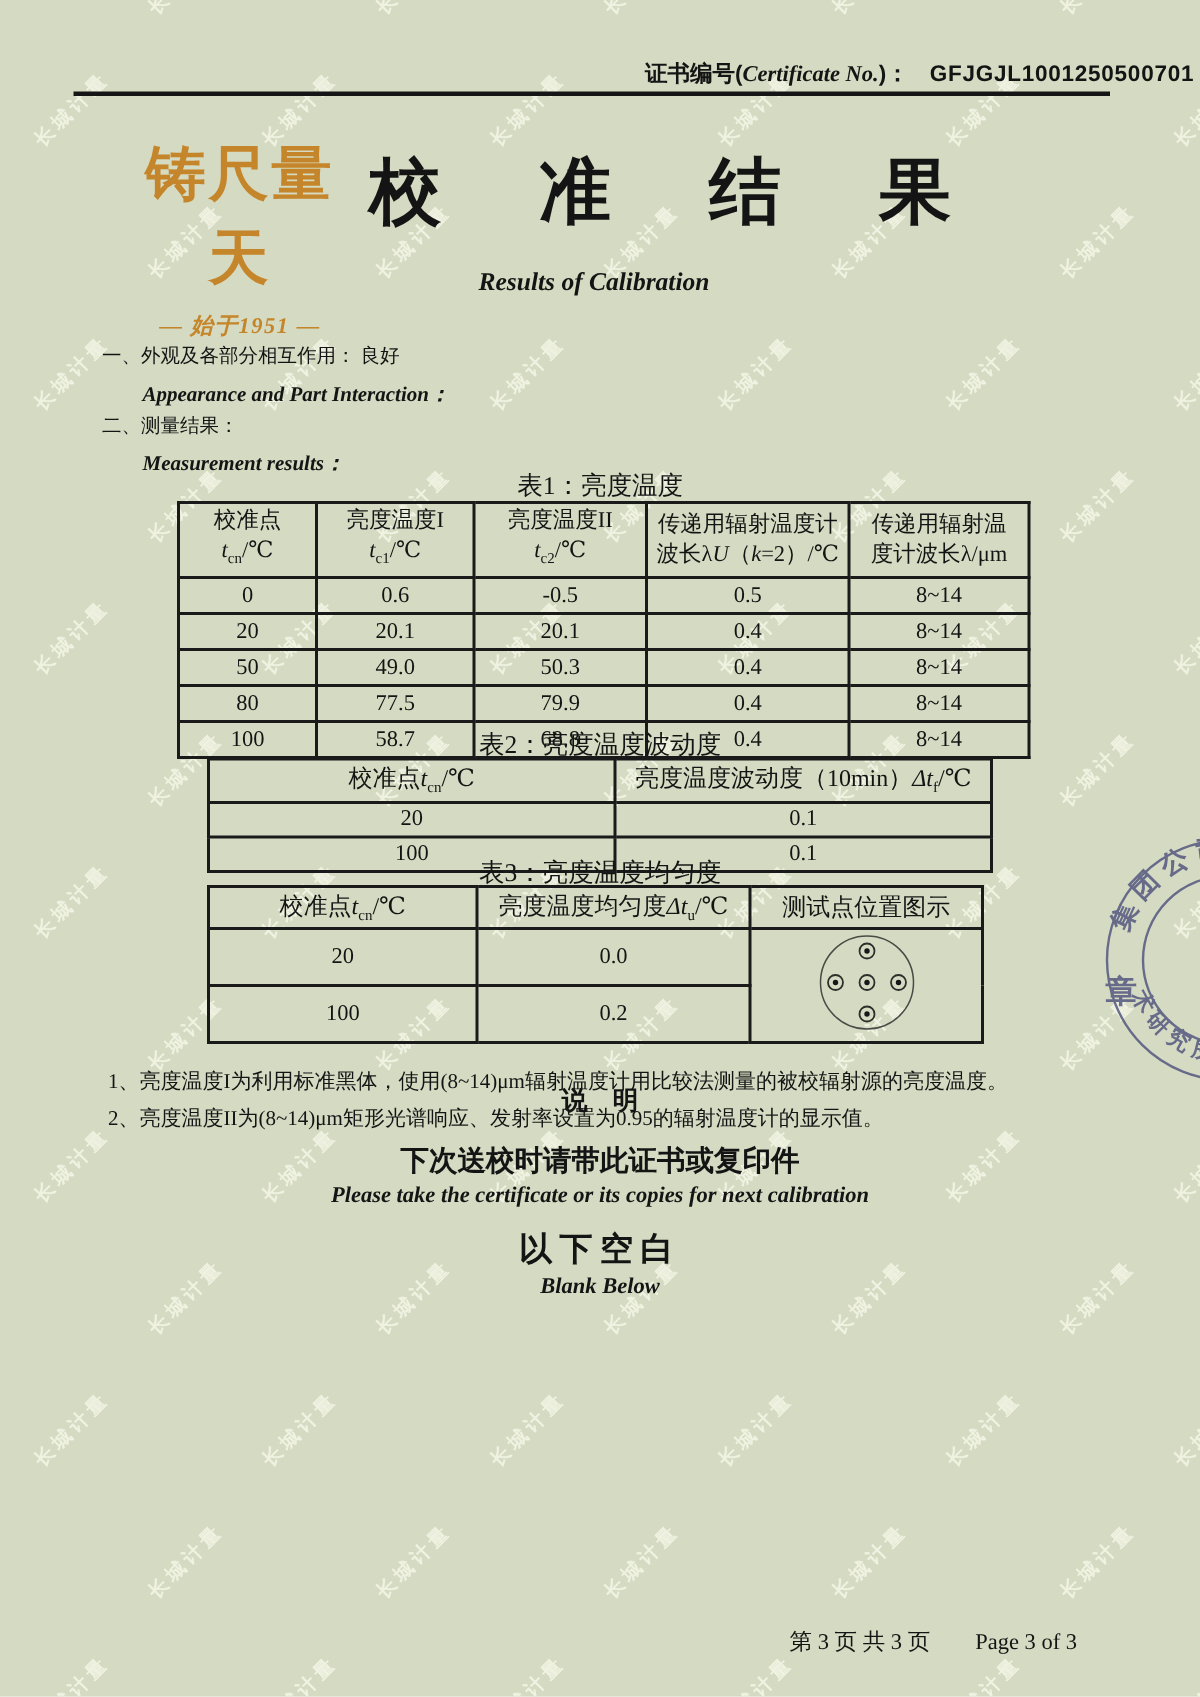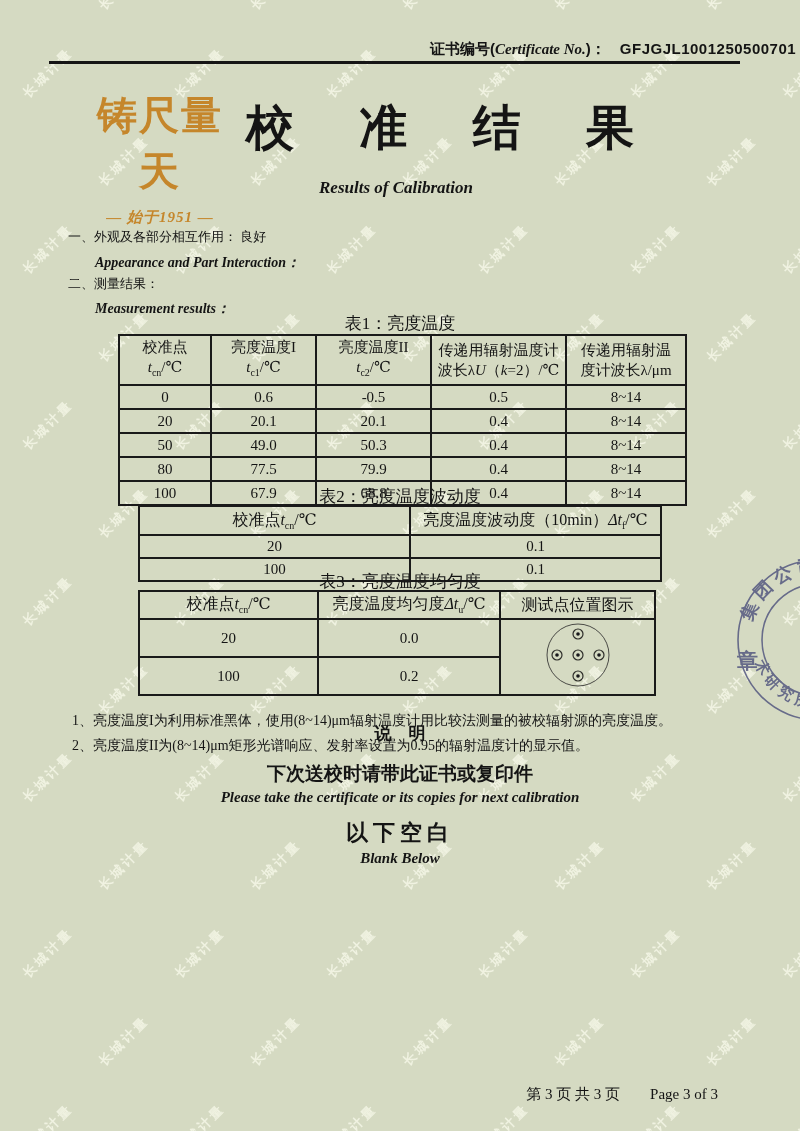--- a/index.html
+++ b/index.html
@@ -228,21 +228,21 @@
       </tr>
       <tr>
         <td>80</td>
         <td>77.5</td>
         <td>79.9</td>
         <td>0.4</td>
         <td>8~14</td>
       </tr>
       <tr>
         <td>100</td>
-        <td>67.9</td>
+        <td>58.7</td>
         <td>68.8</td>
         <td>0.4</td>
         <td>8~14</td>
       </tr>
     </tbody>
       </table>
 
     <div class="abs caption" style="top:485px;">表2：亮度温度波动度</div>
     <table class="abs" id="table2">
       <colgroup>

